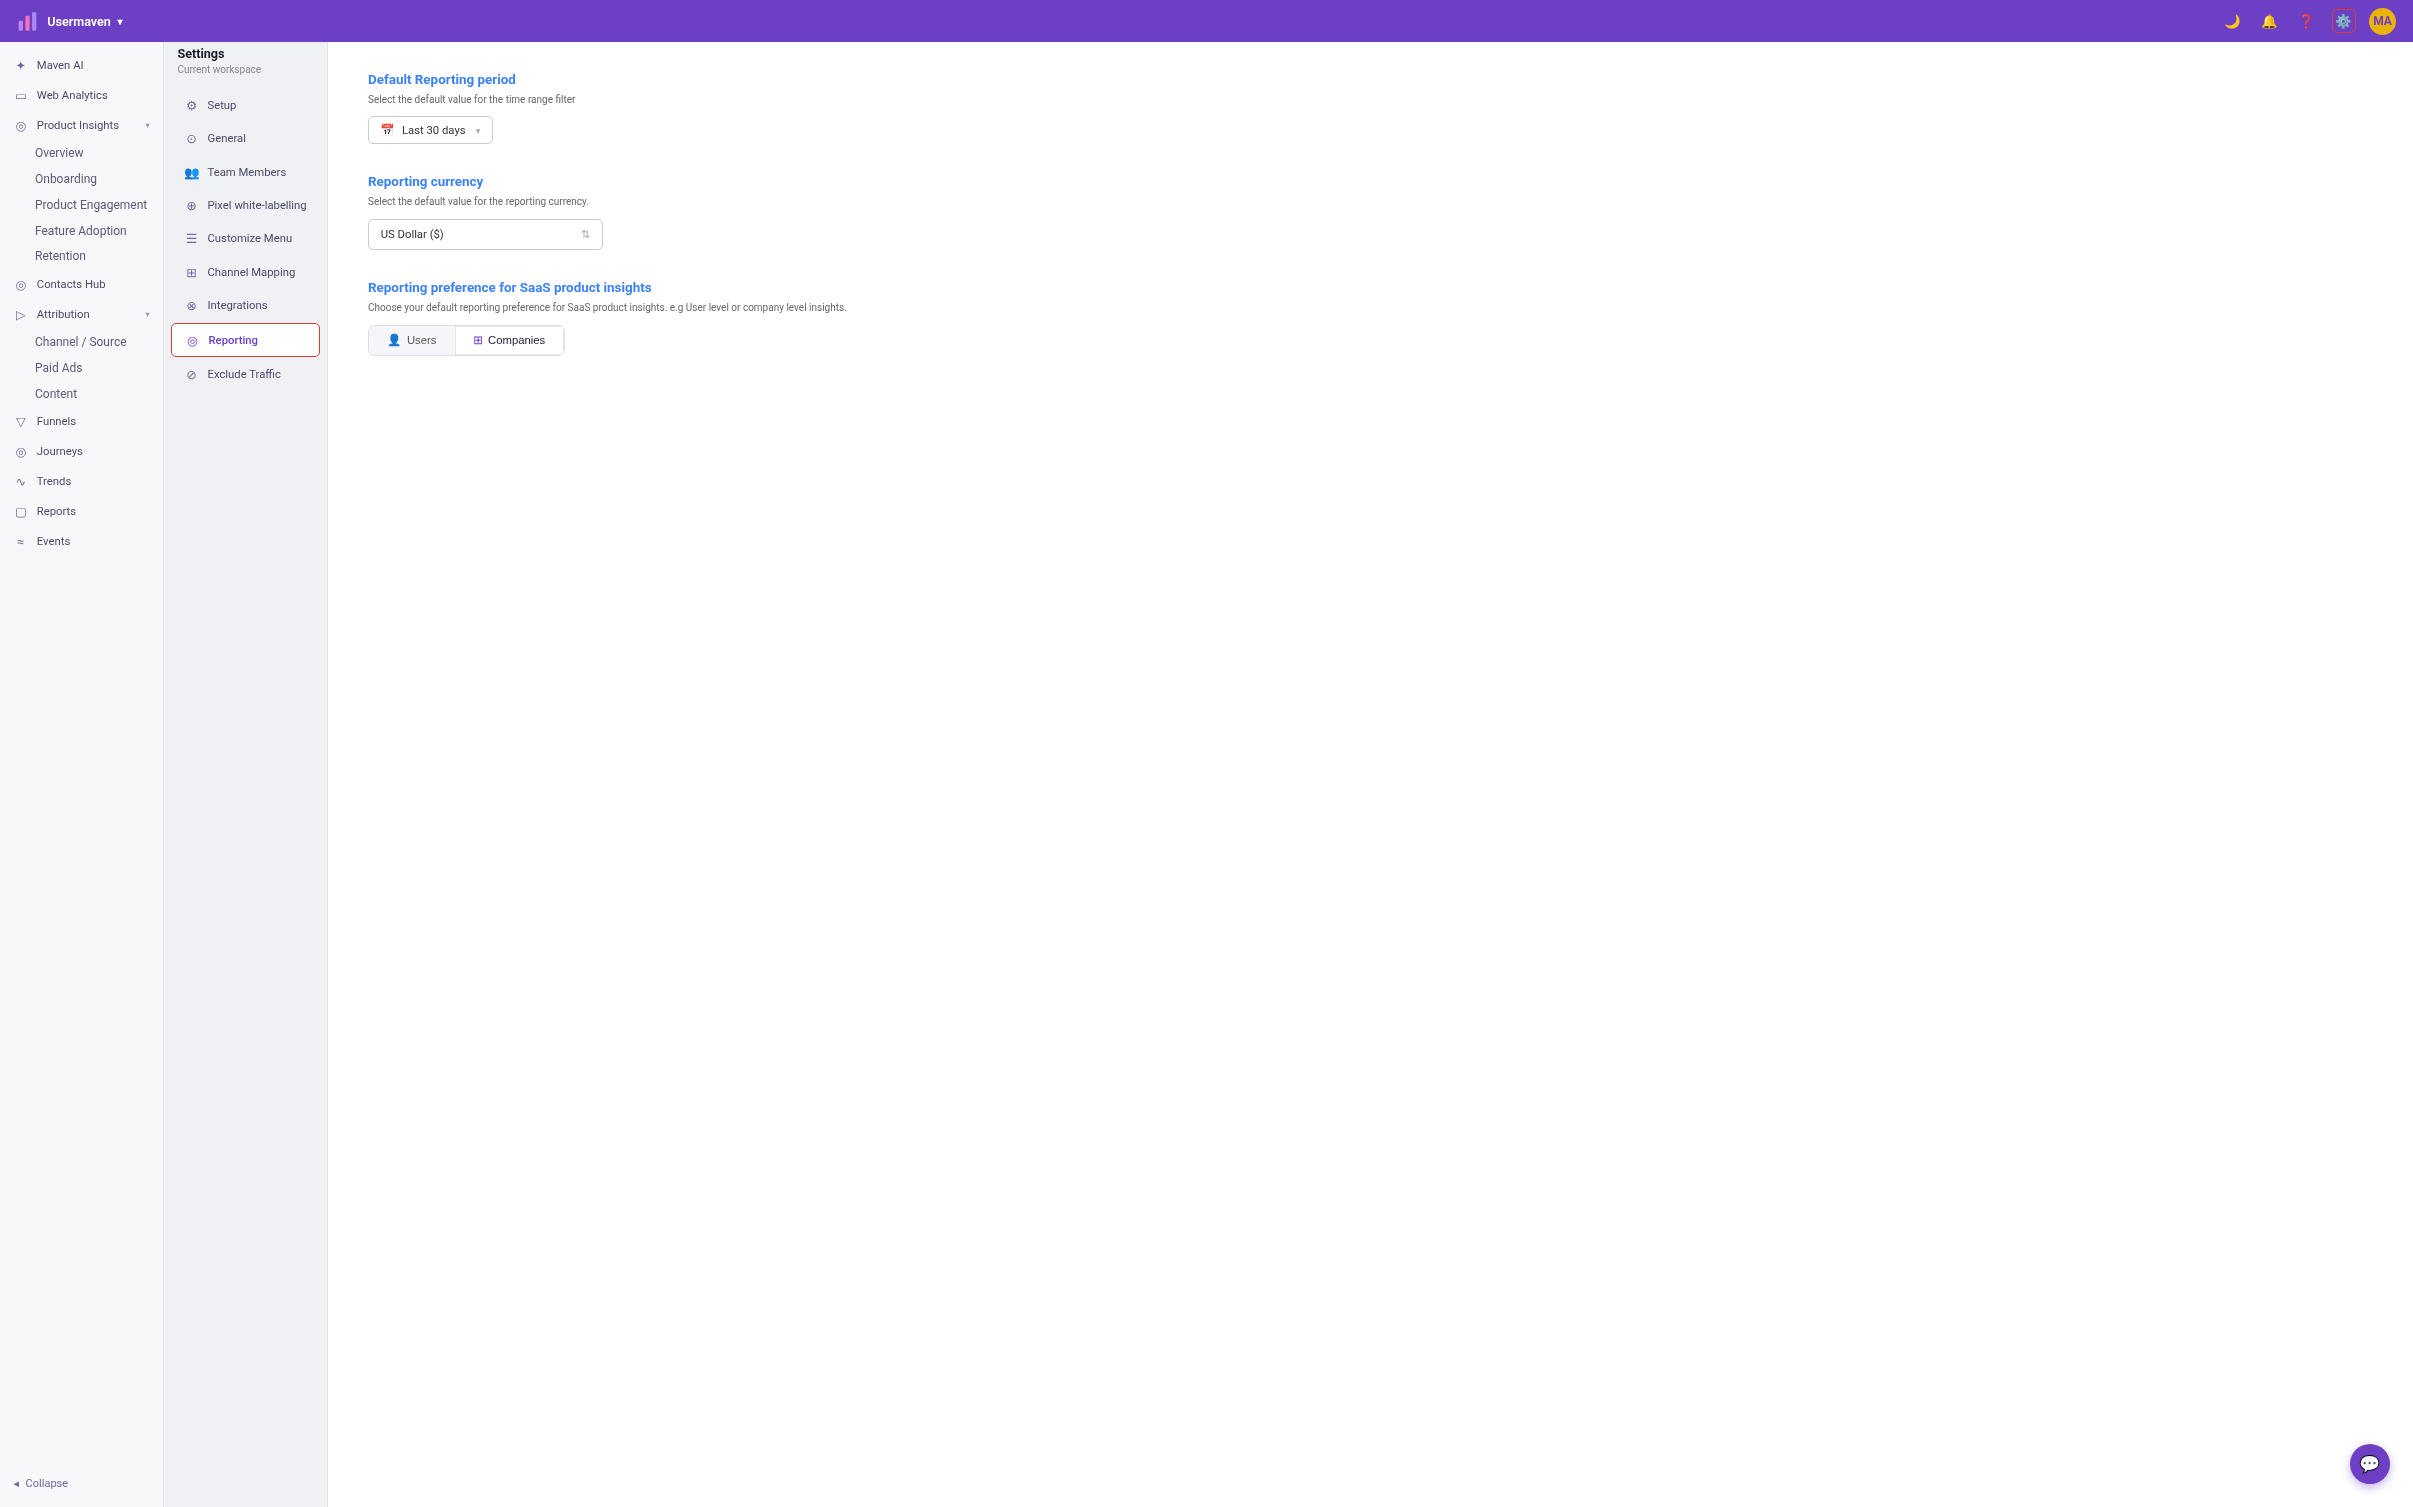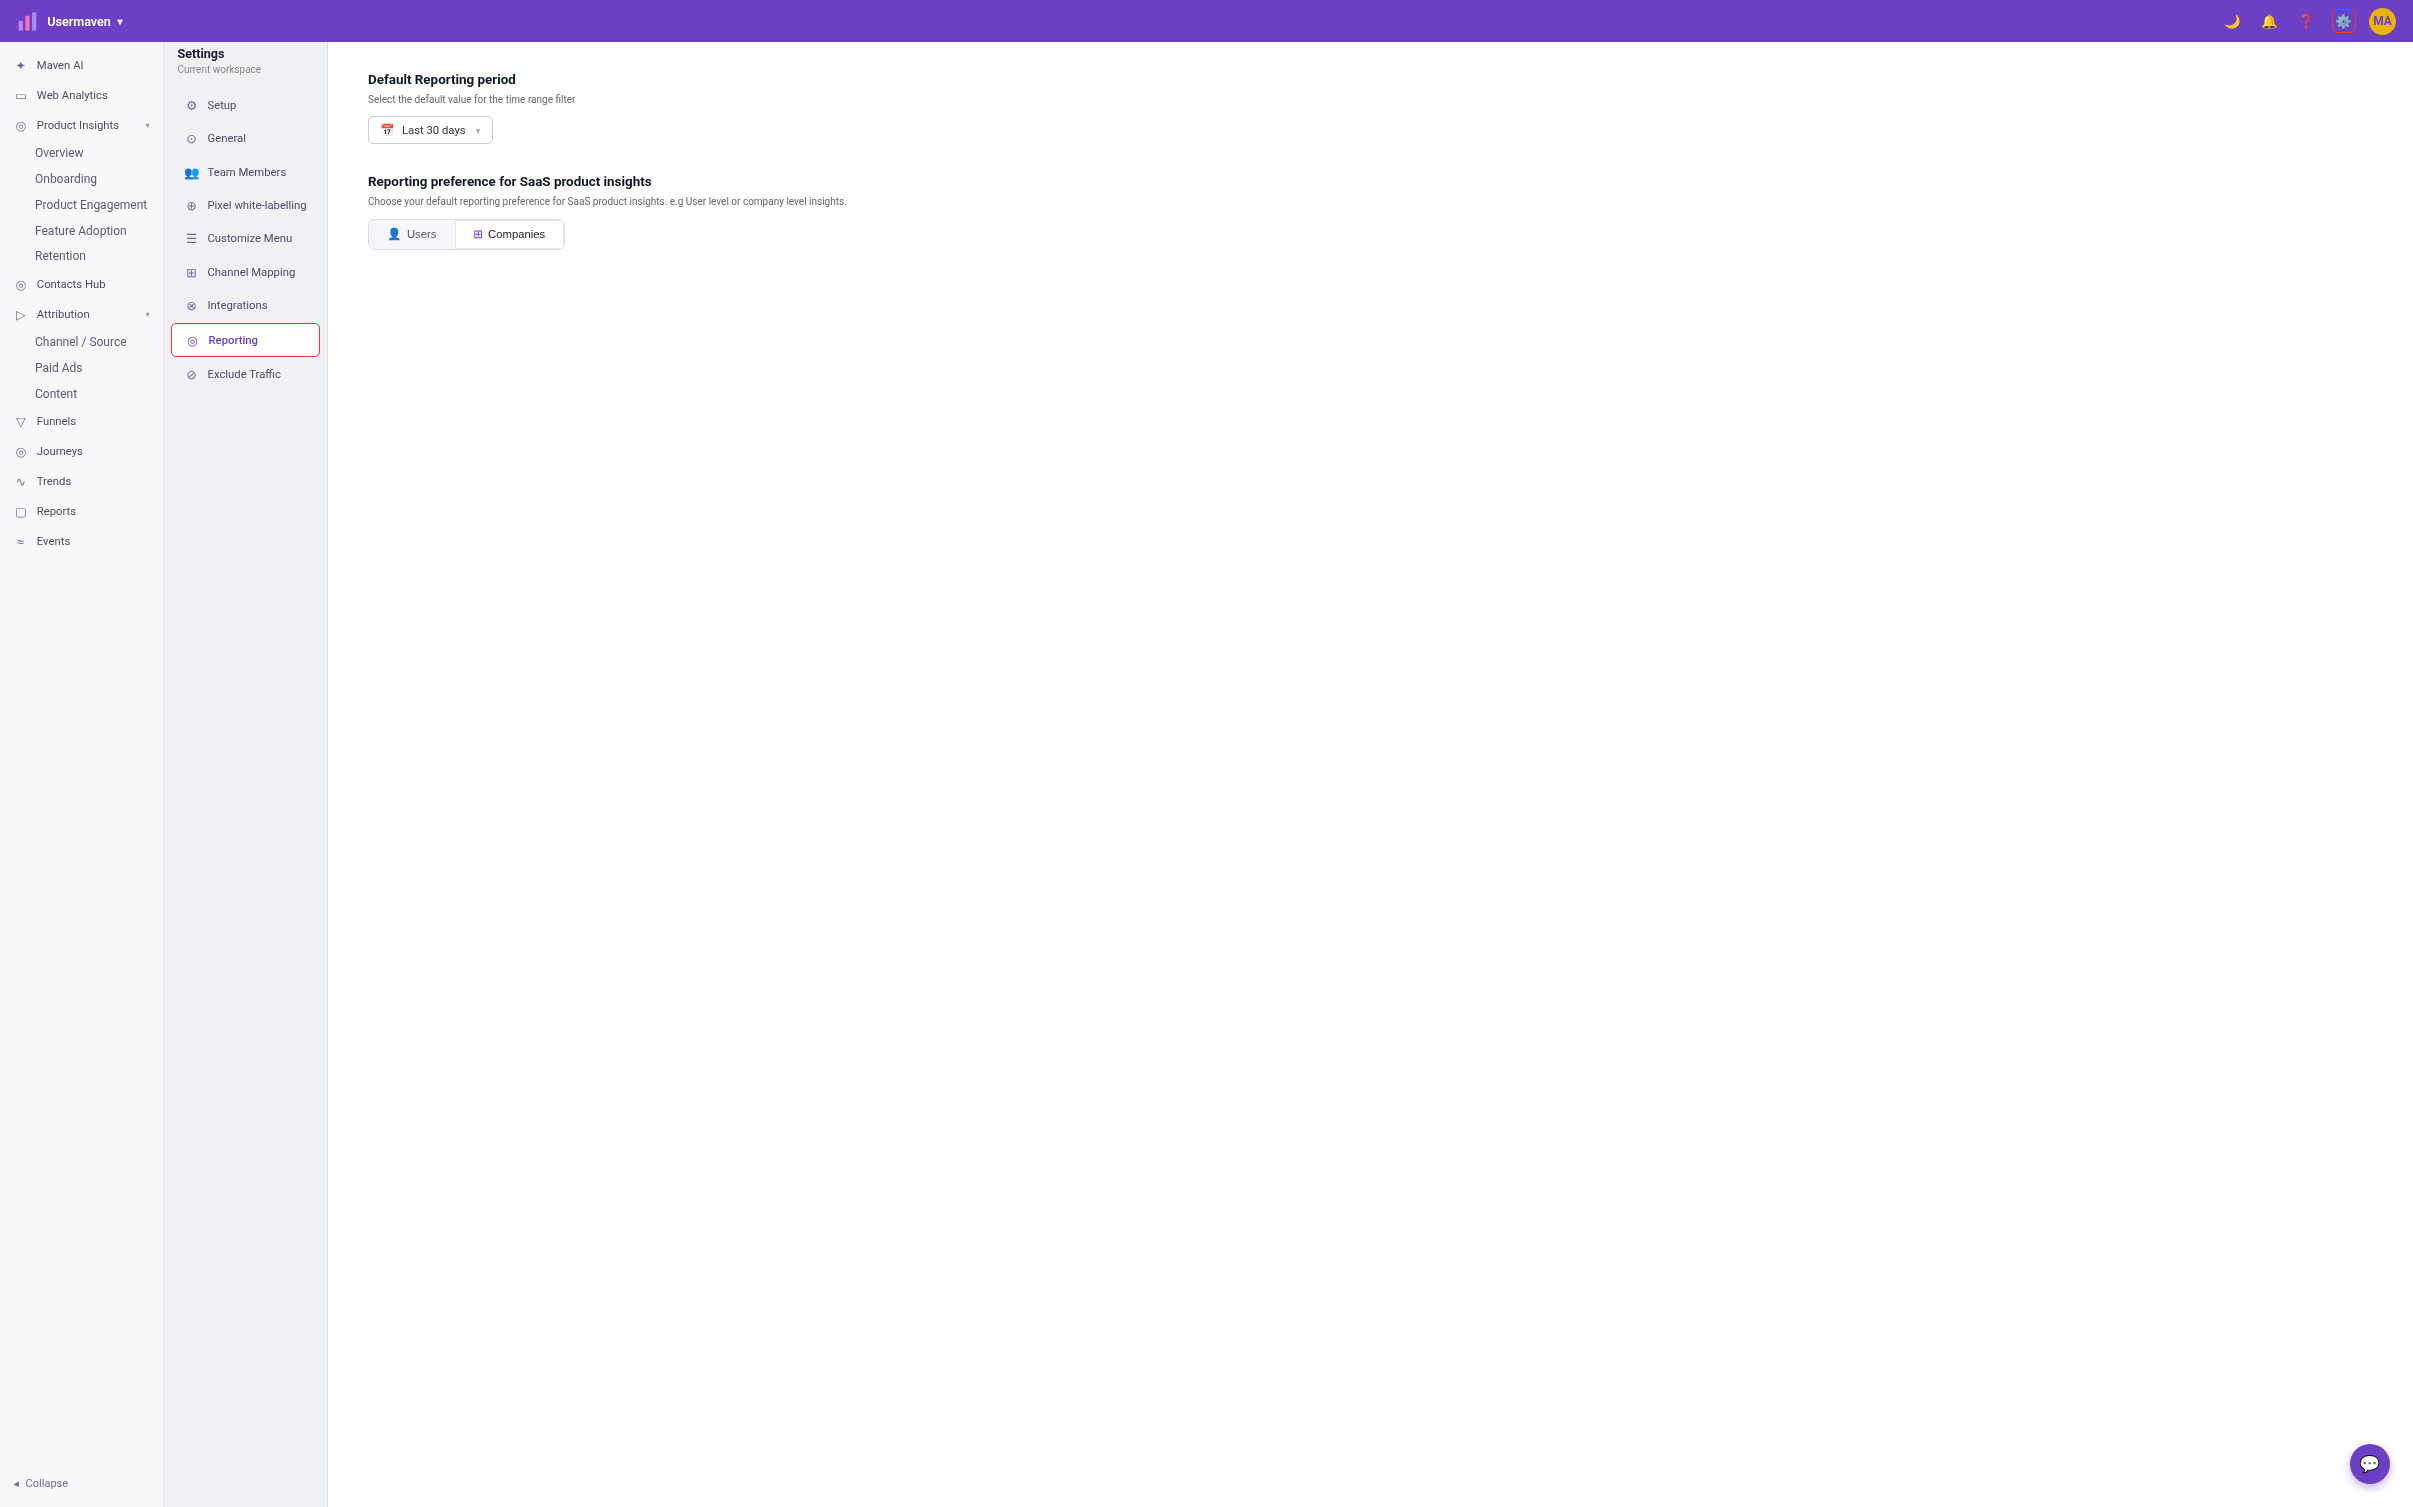--- a/index.html
+++ b/index.html
@@ -98,21 +98,21 @@
     
     .main-content {
       flex: 1;
       background: #fff;
       overflow-y: auto;
       padding: 30px 40px;
     }
     .page-title { font-size: 18.4px; font-weight: 700; color: #1a1a2e; margin-bottom: 27px; }
 
     .section { margin-bottom: 30px; }
-    .section-title { font-size: 13.4px; font-weight: 700; color: #0f172a; margin-bottom: 6.7px; }
+    .section-title { font-size: 13.4px; font-weight: 700; color: #3b82f6; margin-bottom: 6.7px; }
     .section-desc { font-size: 10px; color: #666; margin-bottom: 11.7px; }
 
     .date-dropdown {
       display: flex;
       align-items: center;
       gap: 6.7px;
       border: 1.3px solid #ccc;
       border-radius: 5px;
       padding: 5.9px 11.7px;
       font-size: 11.3px;
@@ -324,20 +324,28 @@
     <div class="section">
       <div class="section-title">Default Reporting period</div>
       <div class="section-desc">Select the default value for the time range filter</div>
       <div class="date-dropdown">
         <span class="cal-icon">📅</span>
         <span>Last 30 days</span>
         <span class="chevron">▾</span>
       </div>
     </div>
 
+    <div class="section">
+      <div class="section-title">Reporting currency</div>
+      <div class="section-desc">Select the default value for the reporting currency.</div>
+      <div class="currency-select">
+        <span>US Dollar ($)</span>
+        <span class="arrows">⇅</span>
+      </div>
+    </div>
 
     <div class="section">
       <div class="section-title">Reporting preference for SaaS product insights</div>
       <div class="section-desc">Choose your default reporting preference for SaaS product insights. e.g User level or company level insights.</div>
       <div class="toggle-group">
         <button class="toggle-btn">
           <span class="btn-icon">👤</span>
           <span>Users</span>
         </button>
         <button class="toggle-btn active">

